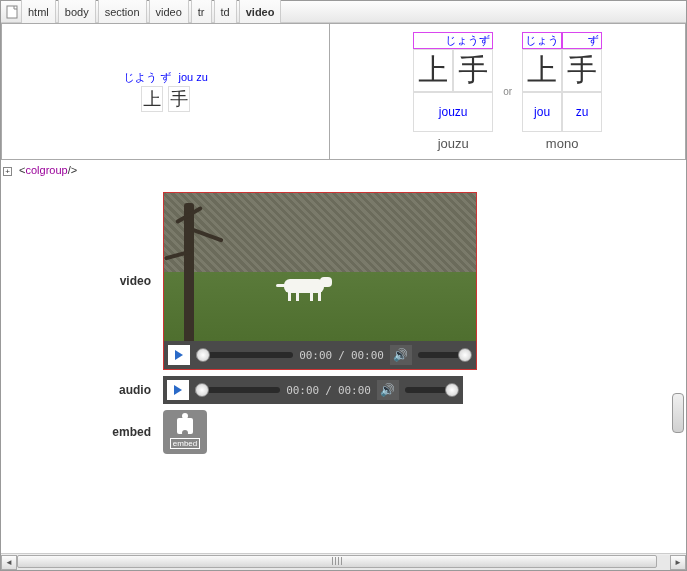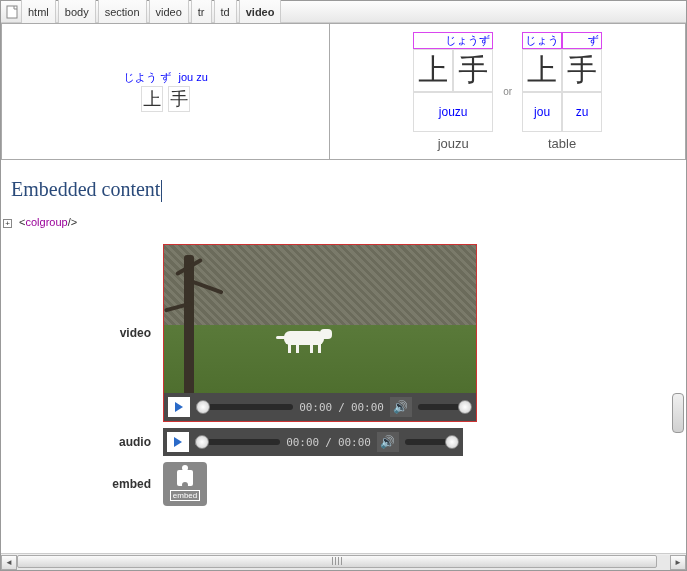--- a/index.html
+++ b/index.html
@@ -152,31 +152,28 @@
                     </div>
                     <div class="kanji">
                       <span>上</span>
                       <span>手</span>
                     </div>
                     <div class="rom">
                       <span>jou</span>
                       <span>zu</span>
                     </div>
                   </div>
-                  <div class="rlabel">table</div>
+                  <div class="rlabel">mono</div>
                 </div>
               </div>
             </td>
           </tr>
         </tbody>
           </table>
 
-        <h2 class="section-title">
-          <span>Embedded content</span><span class="caret"></span>
-        </h2>
 
         <div class="colgroup-line">
           <span class="expand-box">+</span>
           <span>&lt;</span><span class="tag-txt">colgroup</span><span>/&gt;</span>
         </div>
 
         <div class="media-row">
           <div class="media-label">video</div>
           <div class="video-box">
             <div class="video-scene">

